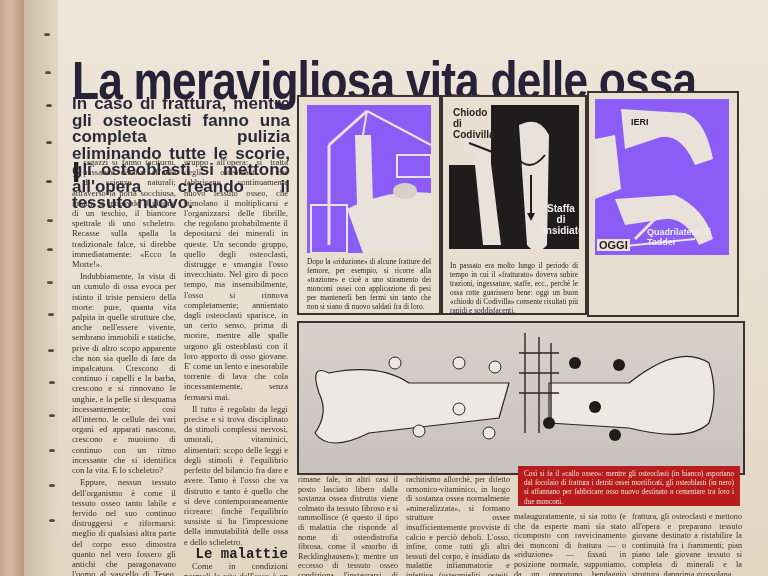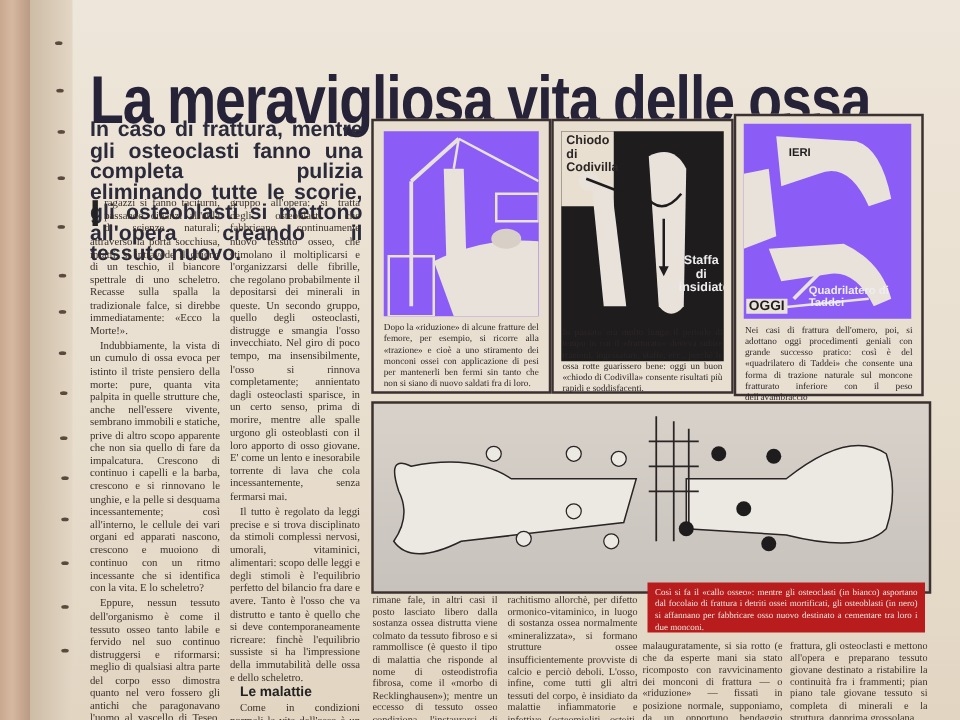--- a/index.html
+++ b/index.html
@@ -7,21 +7,21 @@
   .binding{position:absolute;left:0;top:0;width:24px;height:576px;background:linear-gradient(90deg,#c9a890 0%,#d6b8a0 40%,#b99a84 100%);}
   .gutter{position:absolute;left:24px;top:0;width:36px;height:576px;background:linear-gradient(90deg,#cdbca6,#e4d8c6);}
   .hole{position:absolute;width:6px;height:3px;border-radius:50%;background:#5a4a3e;}
   .page{position:absolute;left:58px;top:0;width:710px;height:576px;background:linear-gradient(180deg,#eee6da 0%,#e8dece 60%,#e2d5c2 100%);}
   .headline{position:absolute;left:72px;top:10px;width:680px;font-family:"Liberation Sans",sans-serif;font-weight:bold;font-size:54px;letter-spacing:-1px;color:#262238;transform:scaleX(0.82);transform-origin:left top;white-space:nowrap;line-height:68px;}
   .lead{position:absolute;left:72px;top:96px;width:218px;font-family:"Liberation Sans",sans-serif;font-weight:bold;font-size:17px;line-height:16.5px;color:#2b2a3a;text-align:justify;}
   .col{position:absolute;font-size:8.6px;line-height:10.2px;text-align:justify;color:#3a302a;}
   .col p{margin:0 0 2px 0;text-indent:8px;}
   .col p.first{text-indent:0;}
   .dropcap{float:left;font-family:"Liberation Sans",sans-serif;font-weight:bold;font-size:30px;line-height:28px;margin:1px 3px 0 0;color:#222;}
-  .subhead{font-family:Liberation Sans, sans-serif;font-weight:bold;font-size:11px;text-align:left;margin:6px 0 6px 0;text-indent:0;color:#222;}
+  .subhead{font-family:Liberation Mono, monospace;font-weight:bold;font-size:14px;text-align:right;margin:6px 0 6px 0;text-indent:0;color:#222;}
   .panel{position:absolute;border:2px solid #3b3130;background:#e9dfd1;}
   .illus{position:absolute;background:#8b5cf6;overflow:hidden;}
   .caption{position:absolute;font-size:7.4px;line-height:9px;text-align:justify;color:#2b2625;}
   .lbl{position:absolute;font-family:"Liberation Sans",sans-serif;font-weight:bold;}
   .bottom-panel{position:absolute;left:297px;top:321px;width:444px;height:150px;border:2px solid #3b3130;background:linear-gradient(180deg,#d8d2cb,#c8c2bc);}
   .dark-caption{position:absolute;left:518px;top:466px;width:222px;height:40px;background:#b91c1c;color:#e8e3de;font-size:7.2px;line-height:9.2px;padding:4px 6px;box-sizing:border-box;text-align:justify;}
 </style>
 </head>
 <body>
 
@@ -76,21 +76,21 @@
       <path d="M40 104 Q80 84 124 88 L124 148 L56 148 Z" fill="#e8e2da"></path>
       <ellipse cx="98" cy="86" rx="12" ry="8" fill="#d8d0c6"></ellipse>
       <rect x="90" y="50" width="34" height="22" fill="none" stroke="#e8e2da" stroke-width="2"></rect>
       <rect x="4" y="100" width="36" height="48" fill="none" stroke="#e8e2da" stroke-width="2"></rect>
     </svg>
   </div>
   <div class="caption" style="left:8px;top:160px;width:124px;">Dopo la «riduzione» di alcune fratture del femore, per esempio, si ricorre alla «trazione» e cioè a uno stiramento dei monconi ossei con applicazione di pesi per mantenerli ben fermi sin tanto che non si siano di nuovo saldati fra di loro.</div>
 </div>
 
 <div class="panel" style="left:441px;top:95px;width:142px;height:216px;">
-  <div class="illus" style="left:6px;top:8px;width:130px;height:184px;background:#1f1c1e;">
+  <div class="illus" style="left:6px;top:8px;width:130px;height:144px;background:#1f1c1e;">
     <div style="position:absolute;left:0;top:0;width:42px;height:60px;background:#e9dfd1;"></div>
     <svg width="130" height="152" viewBox="0 0 130 152" style="position:absolute;left:0;top:0">
       <path d="M24 40 L40 42 L52 140 L34 140 Z" fill="#e8e2da"></path>
       <circle cx="22" cy="40" r="8" fill="#e8e2da"></circle>
       <line x1="20" y1="38" x2="46" y2="48" stroke="#1f1c1e" stroke-width="2"></line>
       <path d="M70 20 Q90 10 100 30 L98 140 Q88 152 78 140 Z" fill="#e8e2da"></path>
       <path d="M66 50 Q80 70 96 50" fill="none" stroke="#1f1c1e" stroke-width="2"></path>
       <line x1="82" y1="70" x2="82" y2="110" stroke="#1f1c1e" stroke-width="2"></line>
       <polygon points="78,108 86,108 82,116" fill="#1f1c1e"></polygon>
     </svg>
@@ -106,21 +106,20 @@
       <path d="M0 40 L20 36 L26 90 L0 100 Z" fill="#e8e2da"></path>
       <path d="M26 10 L90 14 Q110 20 118 60 L100 66 Q84 30 60 40 L30 50 Z" fill="#e8e2da"></path>
       <path d="M20 100 L80 96 Q110 110 118 140 L104 146 Q90 118 70 120 L30 126 Z" fill="#e8e2da"></path>
       <line x1="40" y1="140" x2="80" y2="100" stroke="#e8e2da" stroke-width="3"></line>
       <line x1="20" y1="148" x2="100" y2="140" stroke="#e8e2da" stroke-width="2"></line>
     </svg>
     <div class="lbl" style="left:36px;top:18px;font-size:9px;color:#1f1c1e;">IERI</div>
     <div class="lbl" style="left:2px;top:140px;font-size:11px;color:#1f1c1e;background:#e8e2da;padding:0 2px;text-align:center;">OGGI</div>
     <div class="lbl" style="left:52px;top:128px;width:70px;font-size:9px;line-height:10px;color:#eee;">Quadrilatero di Taddei</div>
   </div>
-  <div class="caption" style="left:7px;top:166px;width:134px;">Nei casi di frattura dell'omero, poi, si adottano oggi procedimenti geniali con grande successo pratico: così è del «quadrilatero di Taddei» che consente una forma di trazione naturale sul moncone fratturato inferiore con il peso dell'avambraccio</div>
 </div>
 
 <div class="bottom-panel">
   <svg width="444" height="150" viewBox="0 0 444 150">
     <path d="M30 50 Q10 40 20 70 Q30 90 16 110 Q30 130 70 110 L200 95 L210 60 L110 60 Q80 40 30 50 Z" fill="#ece8e2" stroke="#2a2424" stroke-width="1.2"></path>
     <path d="M250 60 L330 60 Q380 20 410 40 Q420 70 410 100 Q390 120 330 105 L250 100 Z" fill="#ece8e2" stroke="#2a2424" stroke-width="1.2"></path>
     <g stroke="#2a2424" stroke-width="1.4">
       <line x1="226" y1="10" x2="226" y2="110"></line>
         <line x1="240" y1="14" x2="240" y2="110"></line>
       <line x1="252" y1="20" x2="252" y2="100"></line>

